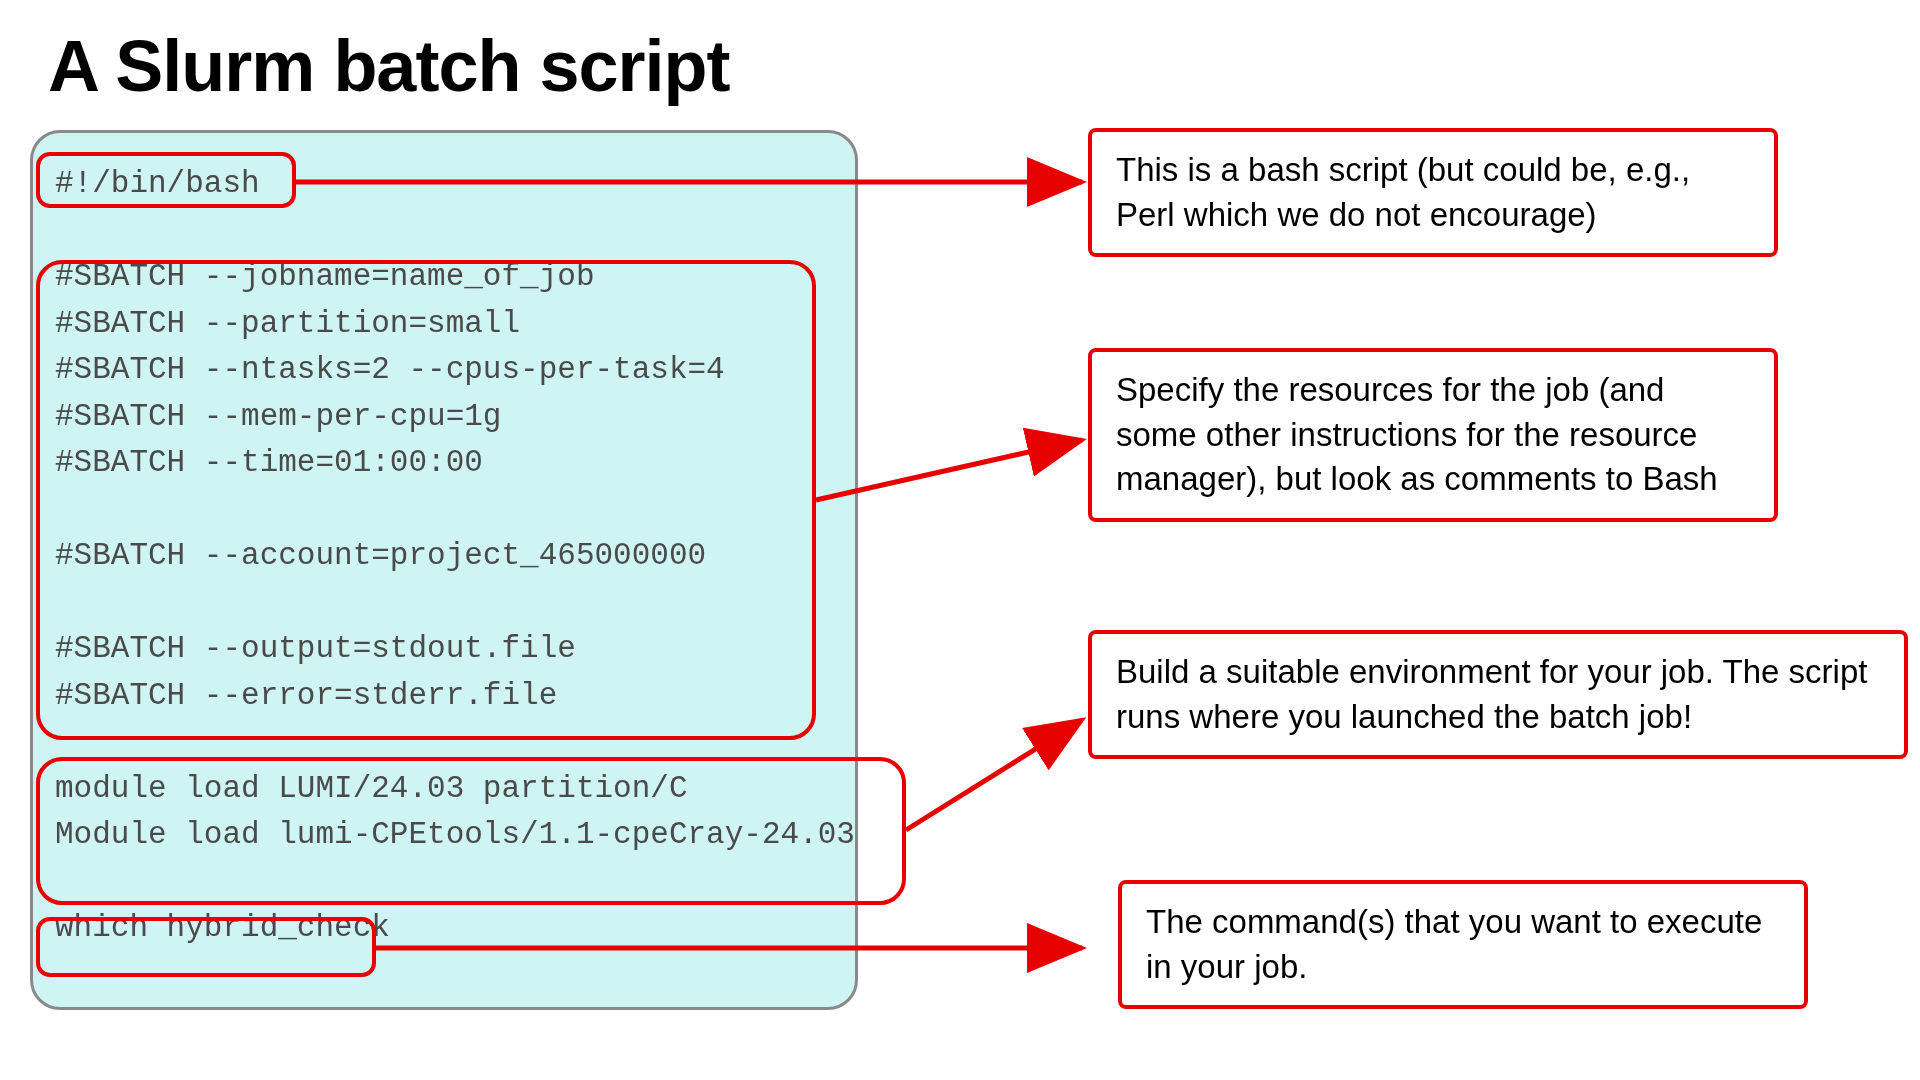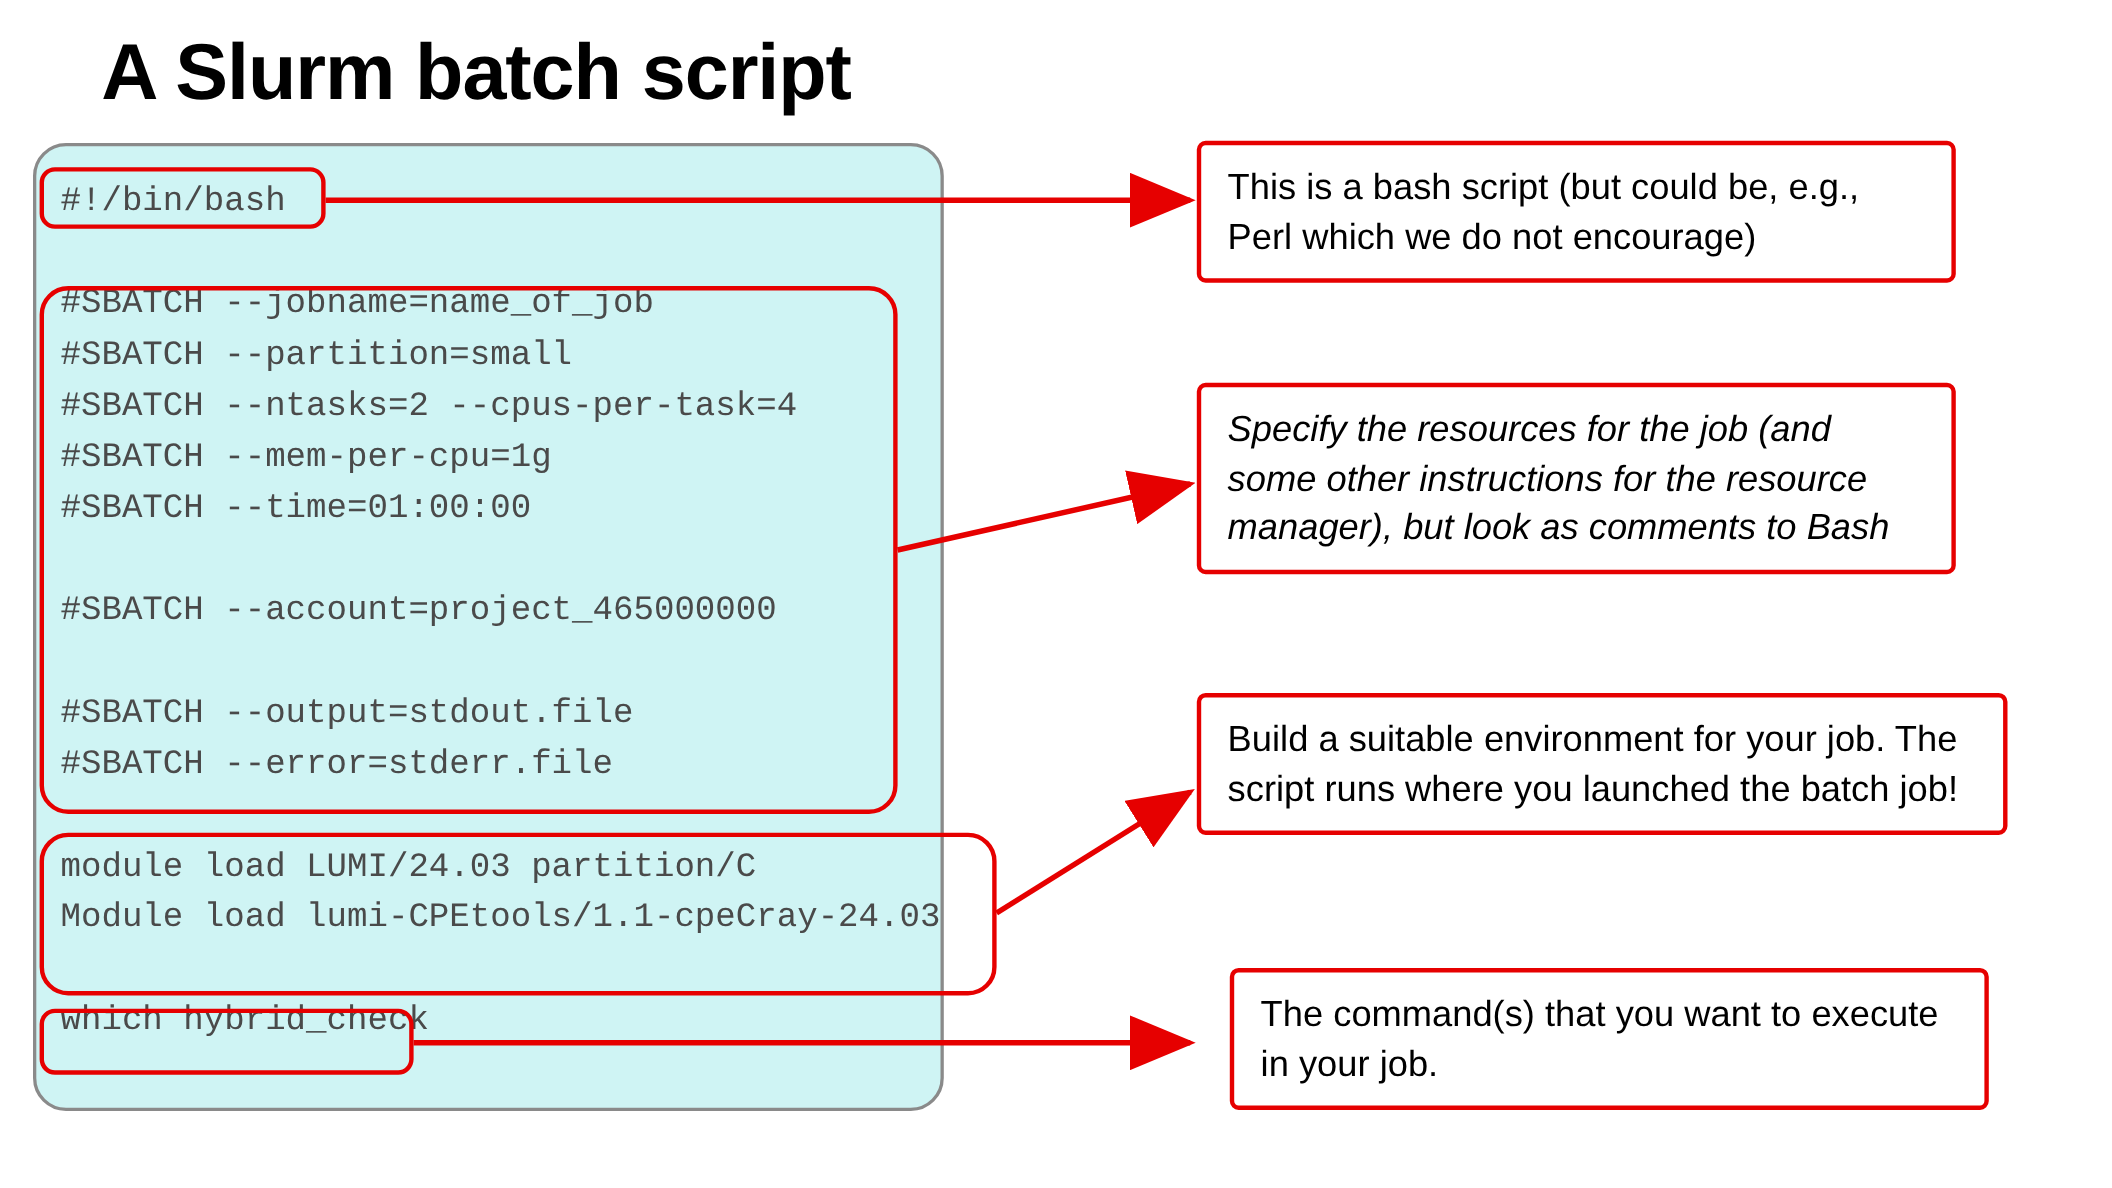--- a/index.html
+++ b/index.html
@@ -12,21 +12,20 @@
     overflow: hidden;
   }
   .title {
     position: absolute;
     left: 48px;
     top: 25px;
     font-size: 72px;
     font-weight: 900;
     color: #000;
     letter-spacing: -1px;
-    margin-left: 44px;
   }
   .script-panel {
     position: absolute;
     left: 30px;
     top: 130px;
     width: 828px;
     height: 880px;
     background: #cff4f4;
     border: 3px solid #8a8a8a;
     border-radius: 30px;
@@ -57,22 +56,22 @@
     position: absolute;
     border: 4px solid #e60000;
     border-radius: 8px;
     padding: 16px 24px;
     font-size: 33px;
     color: #000;
     line-height: 1.35;
     background: #fff;
   }
   .c1 { left: 1088px; top: 128px;  width: 690px; }
-  .c2 { left: 1088px; top: 348px;  width: 690px; font-style: italic; }
-  .c3 { left: 1088px; top: 630px;  width: 737px; }
+  .c2 { left: 1088px; top: 348px;  width: 690px; }
+  .c3 { left: 1088px; top: 630px;  width: 820px; }
   .c4 { left: 1088px; top: 880px;  width: 690px; margin-left: 30px; }
 
   svg.arrows {
     position: absolute;
     left: 0; top: 0;
     width: 1920px; height: 1080px;
     pointer-events: none;
   }
 </style>
 </head>

